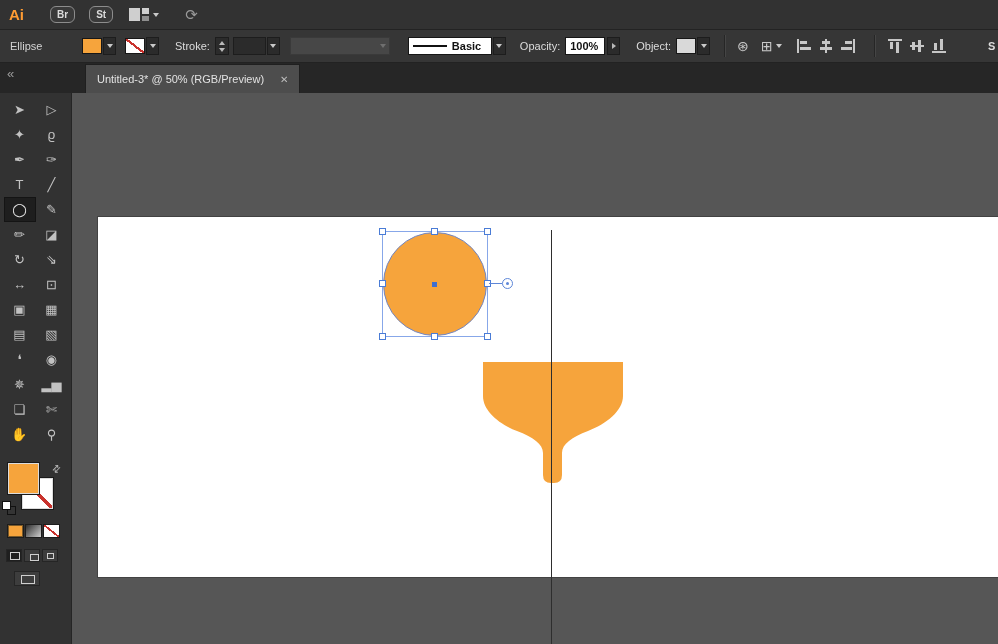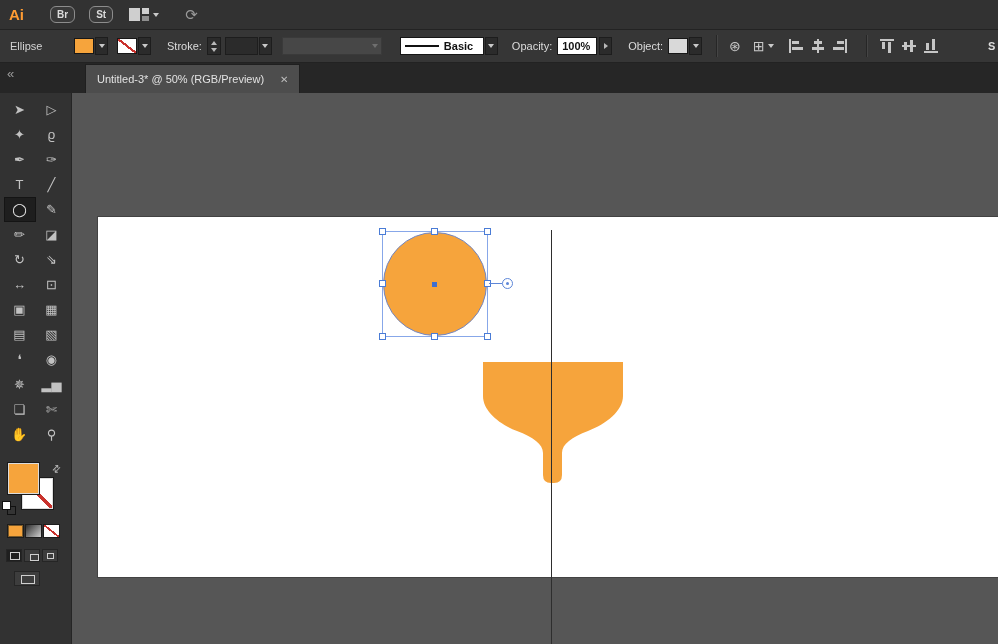--- a/index.html
+++ b/index.html
@@ -20,21 +20,21 @@
   .ws-icon .b3{position:absolute;left:13px;top:8px;width:7px;height:5px;background:#8f8f8f;}
   .sync{color:#9a9a9a;font-size:15px;margin-left:26px;}
   .chev{width:0;height:0;border-left:3px solid transparent;border-right:3px solid transparent;
         border-top:4px solid #c9c9c9;}
 
   
   .controlbar{position:absolute;left:0;top:30px;width:100%;height:33px;background:#363636;
               border-bottom:1px solid #222;display:flex;align-items:center;padding-left:10px;
               box-sizing:border-box;overflow:hidden;}
   .controlbar>*{flex:none;}
-  .ctx-label{color:#d4d4d4;font-size:11px;width:64px;}
+  .ctx-label{color:#d4d4d4;font-size:11px;width:72px;}
   .lbl{color:#dcdcdc;font-size:11px;font-weight:normal;margin-right:5px;white-space:nowrap;}
   .swgroup{display:flex;align-items:center;margin-right:9px;}
   .cswatch{width:20px;height:16px;border:1px solid #171717;box-sizing:border-box;}
   .fillsw{background:#F6A43C;}
   .strokesw{background:#fff;background-image:linear-gradient(to top right,transparent 45%,#c9322d 45%,#c9322d 55%,transparent 55%);}
   .chevbtn{width:13px;height:18px;background:#2b2b2b;border:1px solid #1d1d1d;box-sizing:border-box;
            display:flex;align-items:center;justify-content:center;margin-left:1px;}
   .stepper{width:14px;height:18px;background:#2b2b2b;border:1px solid #1d1d1d;box-sizing:border-box;
            display:flex;flex-direction:column;align-items:center;justify-content:center;gap:3px;margin-right:4px;}
   .tri-up{width:0;height:0;border-left:3px solid transparent;border-right:3px solid transparent;border-bottom:4px solid #b9b9b9;}

